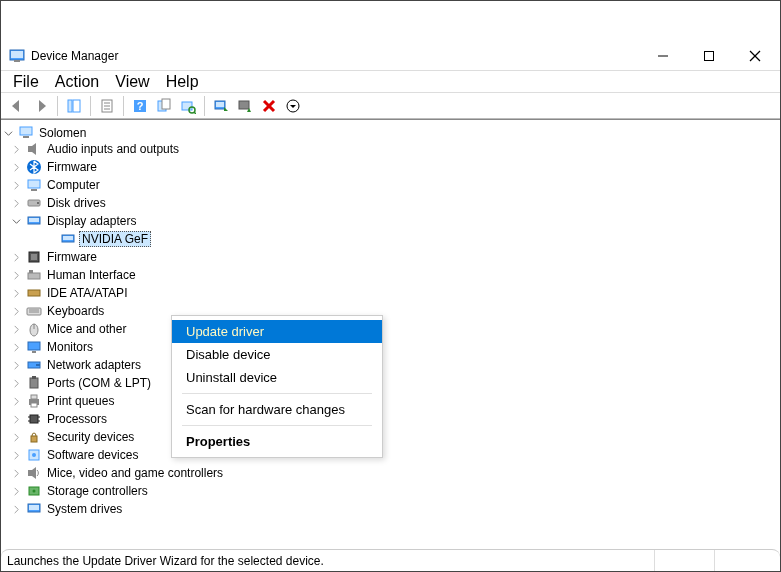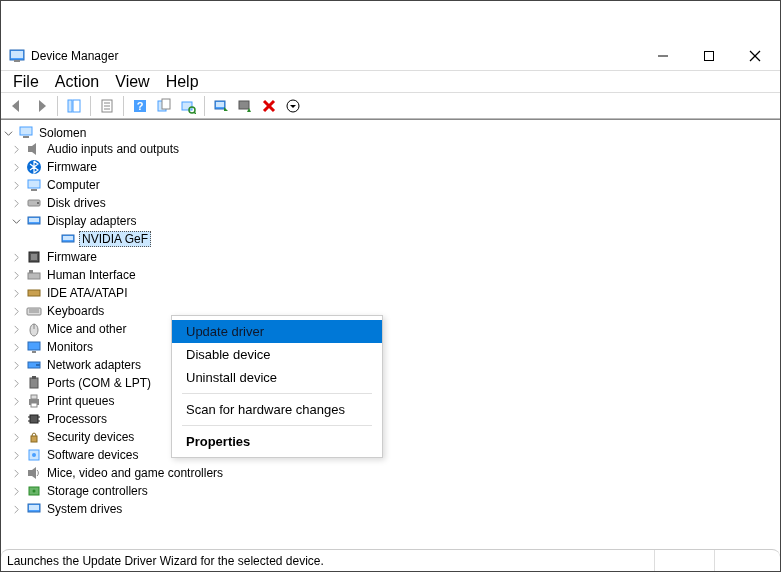--- a/index.html
+++ b/index.html
@@ -27,21 +27,21 @@
   .nicon { width: 16px; height: 16px; margin: 0 3px; flex-shrink: 0; }
   .label { padding: 0 2px; }
   .selected { background: #cce8ff; border: 1px dotted #555; }
 
   .indent0 { padding-left: 0; align-items: flex-end; }
   .indent1 { padding-left: 8px; }
   .indent2 { padding-left: 42px; }
 
   .context-menu { position: absolute; left: 170px; top: 195px; width: 212px; background: #fff; border: 1px solid #ccc; box-shadow: 2px 2px 6px rgba(0,0,0,0.15); padding: 4px 0; z-index: 10; }
   .context-menu .ctxitem { padding: 4px 14px; font-size: 13px; }
-  .context-menu .ctxitem.highlighted { background: #0078d7; color: #0f172a; }
+  .context-menu .ctxitem.highlighted { background: #0078d7; color: #fef9c3; }
   .context-menu .ctxitem.bold { font-weight: 600; }
   .context-menu .ctxrule { height: 1px; background: #e0e0e0; margin: 4px 10px; }
 
   .statusbar { height: 22px; border-top: 1px solid #ccc; display: flex; align-items: center; padding: 0 6px; font-size: 12px; border-radius: 8px; }
   .statusbar .cell { flex: 1; }
   .statusbar .cell2 { width: 60px; border-left: 1px solid #ddd; height: 100%; }
   .statusbar .cell3 { width: 60px; border-left: 1px solid #ddd; height: 100%; }
 </style>
 </head>
 <body>

